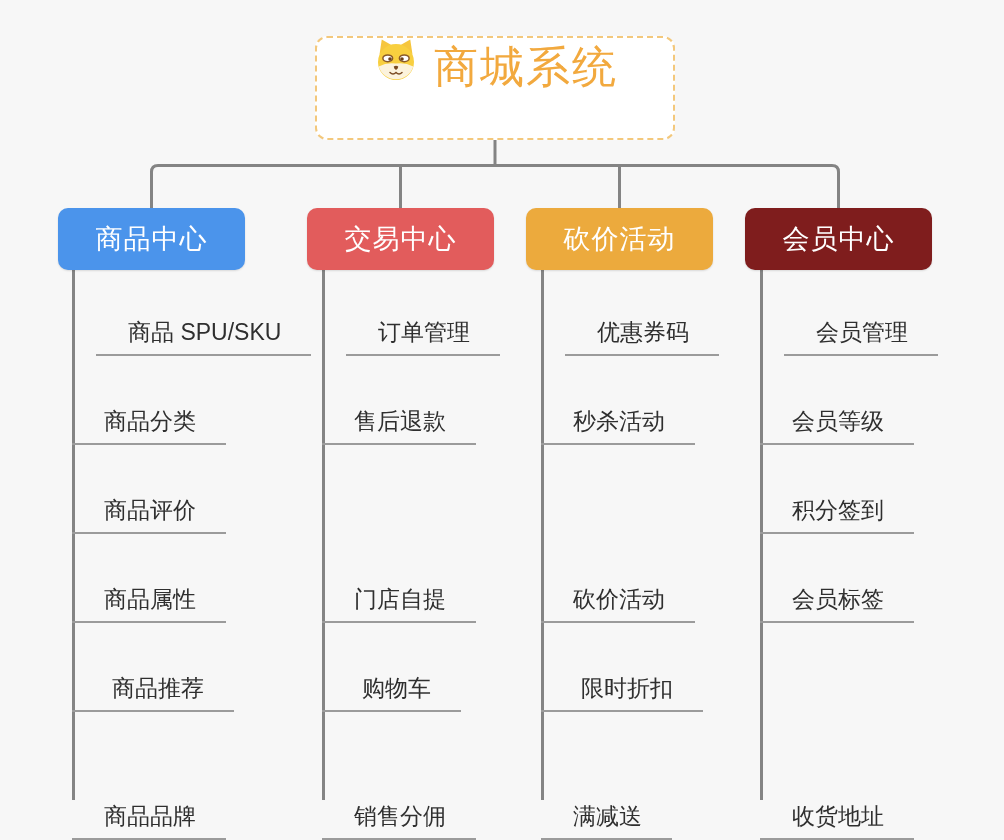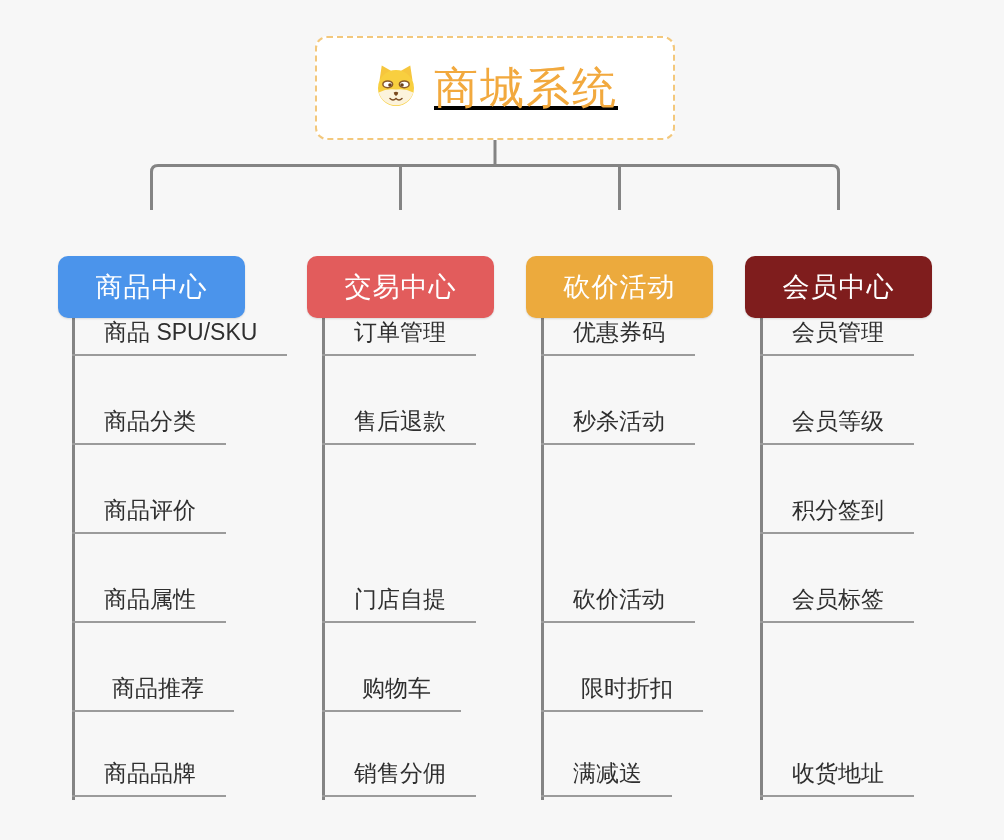--- a/index.html
+++ b/index.html
@@ -10,52 +10,50 @@
     overflow:hidden;
   }
   .canvas{position:relative;width:1004px;height:840px;background:#f7f7f7;}
   svg.connectors{position:absolute;left:0;top:0;pointer-events:none;}
 
   .root-node{
     position:absolute;left:315px;top:36px;width:360px;height:104px;
     background:#ffffff;
     border:2px dashed #f3c87c;
     border-radius:12px;
-    display:flex;align-items:center;justify-content:center;gap:14px;
+    display:flex;align-items:flex-start;justify-content:center;gap:14px;
     box-sizing:border-box;
-    text-decoration:underline;
   }
   .root-title{
     font-size:44px;
     color:#f2a93e;
     letter-spacing:2px;
     white-space:nowrap;
   }
   .branch-node{
     position:absolute;top:208px;width:187px;height:62px;
     border-radius:10px;
     display:flex;align-items:center;justify-content:center;
     color:#ffffff;font-size:27px;letter-spacing:1px;
     box-shadow:0 1px 2px rgba(0,0,0,0.12);
     white-space:nowrap;
-    margin-top:48px;
   }
   .leaf{
     position:absolute;
     font-size:23px;color:#2f2f2f;
     line-height:32px;
     padding:0 30px 6px 32px;
     border-bottom:2px solid #9b9b9b;
     white-space:nowrap;
   }
   
   .c1{left:72px;} .c2{left:322px;} .c3{left:541px;} .c4{left:760px;}
   
-  .r1{top:316px;} .r2{top:405px;} .r3{top:494px;}
-  .r4{top:583px;} .r5{top:672px;padding-left:40px;} .r6{top:757px;}
+  .r1{top:316px;margin-left:24px;} .r2{top:405px;} .r3{top:494px;}
+  .r4{top:583px;} .r5{top:672px;padding-left:40px;} .r6{top:800px;}
 </style>
 </head>
 <body>
 
 <div class="canvas">
 
   <svg class="connectors" width="1004" height="840">
     <g stroke="#848484" stroke-width="3" fill="none">
 
       <path d="M495 139 V164"></path>

